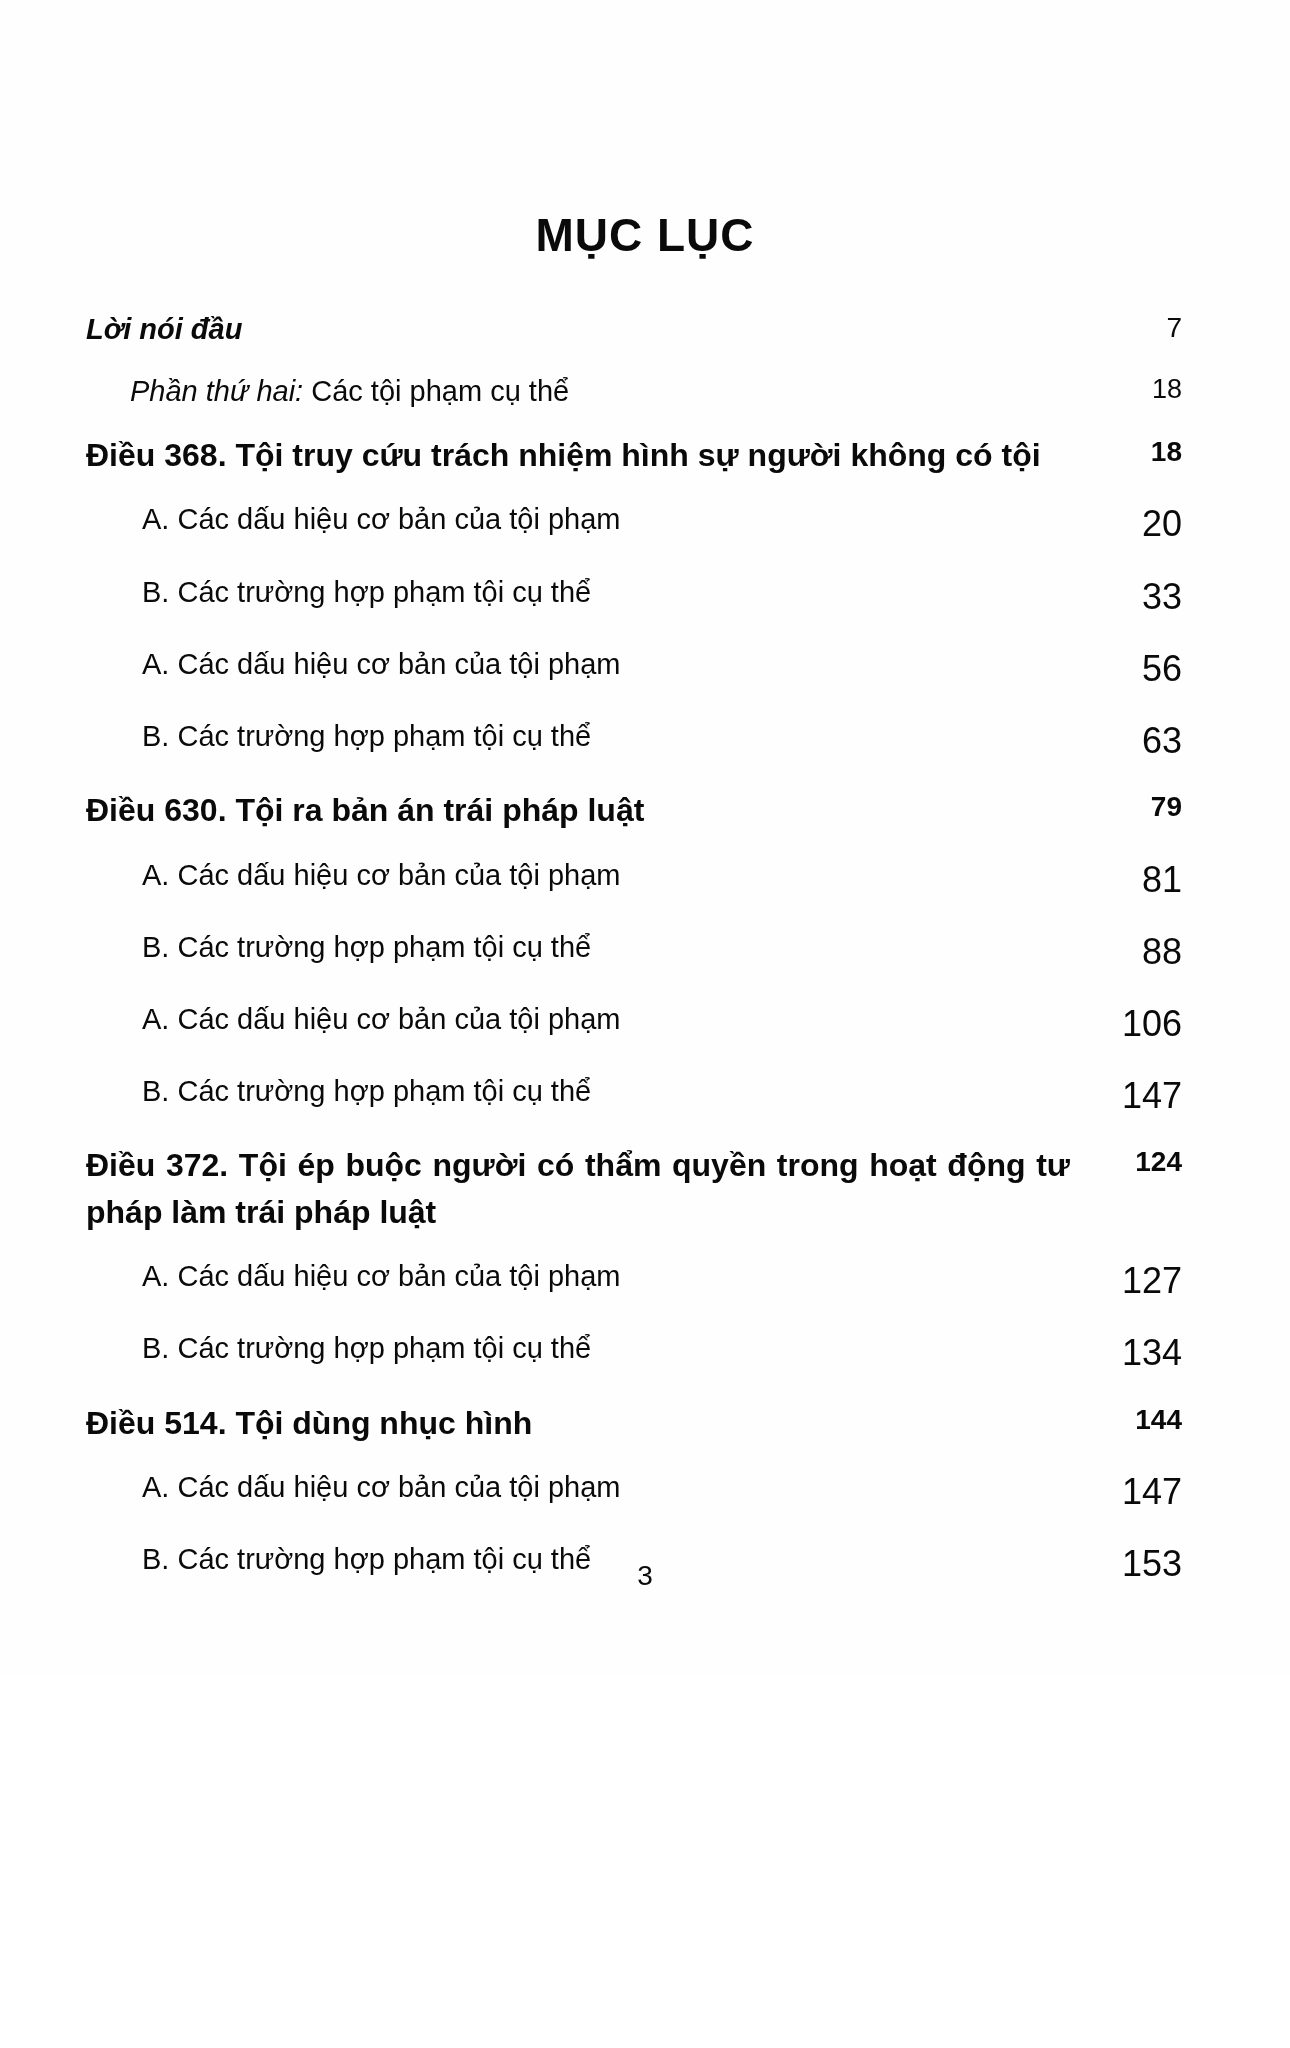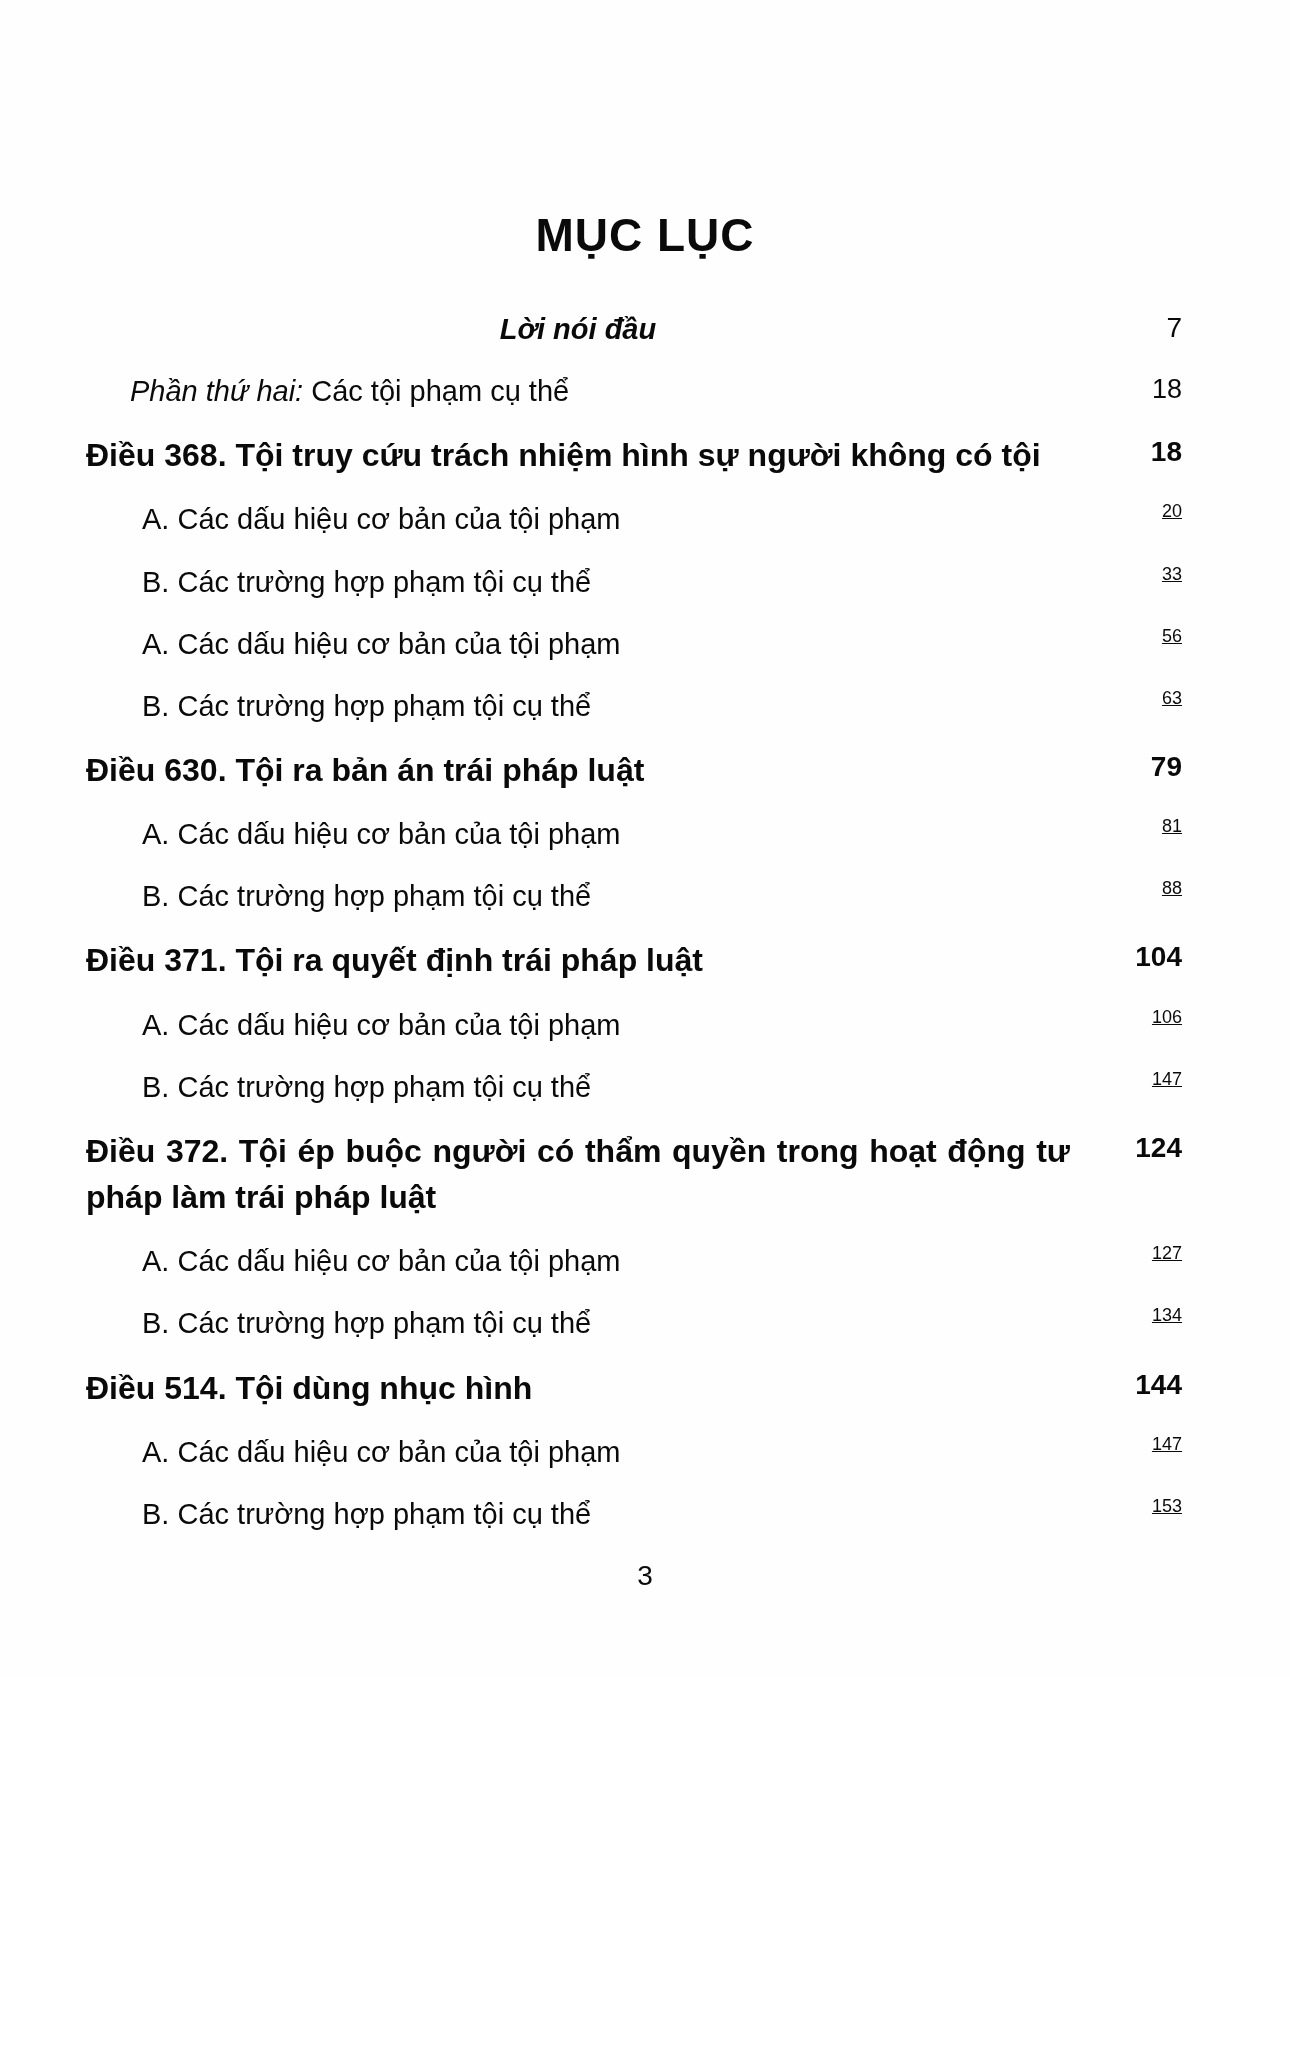--- a/index.html
+++ b/index.html
@@ -63,21 +63,20 @@
     text-align: right;
     font-size: 28px;
     line-height: 1.45;
   }
 
   
   .lvl-front .entry-text {
     font-weight: bold;
     font-style: italic;
     font-size: 29px;
-    text-align: center;
   }
   .lvl-front .entry-page { font-weight: normal; }
 
   .lvl-part .entry-text {
     padding-left: 44px;
     text-align: justify;
     text-justify: inter-word;
   }
   .lvl-part .entry-text .ital {
     font-style: italic;
@@ -96,22 +95,21 @@
   .lvl-article .entry-page {
     font-weight: bold;
     font-size: 28px;
   }
 
   .lvl-sub .entry-text {
     padding-left: 56px;
     font-size: 29px;
   }
   .lvl-sub .entry-page {
-    font-size: 18px;
-    text-decoration: underline;
+    font-size: 36px;
   }
 
   .folio {
     position: absolute;
     bottom: 84px;
     left: 0;
     right: 0;
     text-align: center;
     font-size: 28px;
   }
@@ -158,24 +156,20 @@
         <div class="entry-page">79</div>
       </div>
       <div class="entry lvl-sub">
         <div class="entry-text">A. Các dấu hiệu cơ bản của tội phạm</div>
         <div class="entry-page">81</div>
       </div>
       <div class="entry lvl-sub">
         <div class="entry-text">B. Các trường hợp phạm tội cụ thể</div>
         <div class="entry-page">88</div>
       </div>
-      <div class="entry lvl-article">
-        <div class="entry-text">Điều 371. Tội ra quyết định trái pháp luật</div>
-        <div class="entry-page">104</div>
-      </div>
       <div class="entry lvl-sub">
         <div class="entry-text">A. Các dấu hiệu cơ bản của tội phạm</div>
         <div class="entry-page">106</div>
       </div>
       <div class="entry lvl-sub">
         <div class="entry-text">B. Các trường hợp phạm tội cụ thể</div>
         <div class="entry-page">147</div>
       </div>
       <div class="entry lvl-article">
         <div class="entry-text">Điều 372. Tội ép buộc người có thẩm quyền trong hoạt động tư pháp làm trái pháp luật</div>

